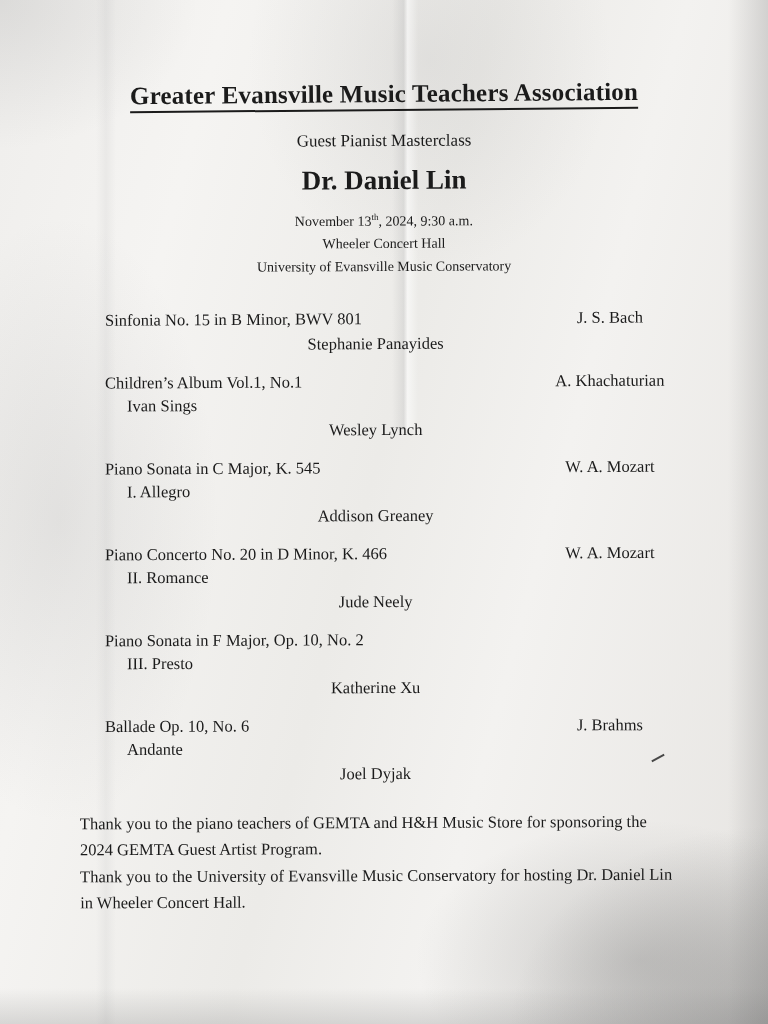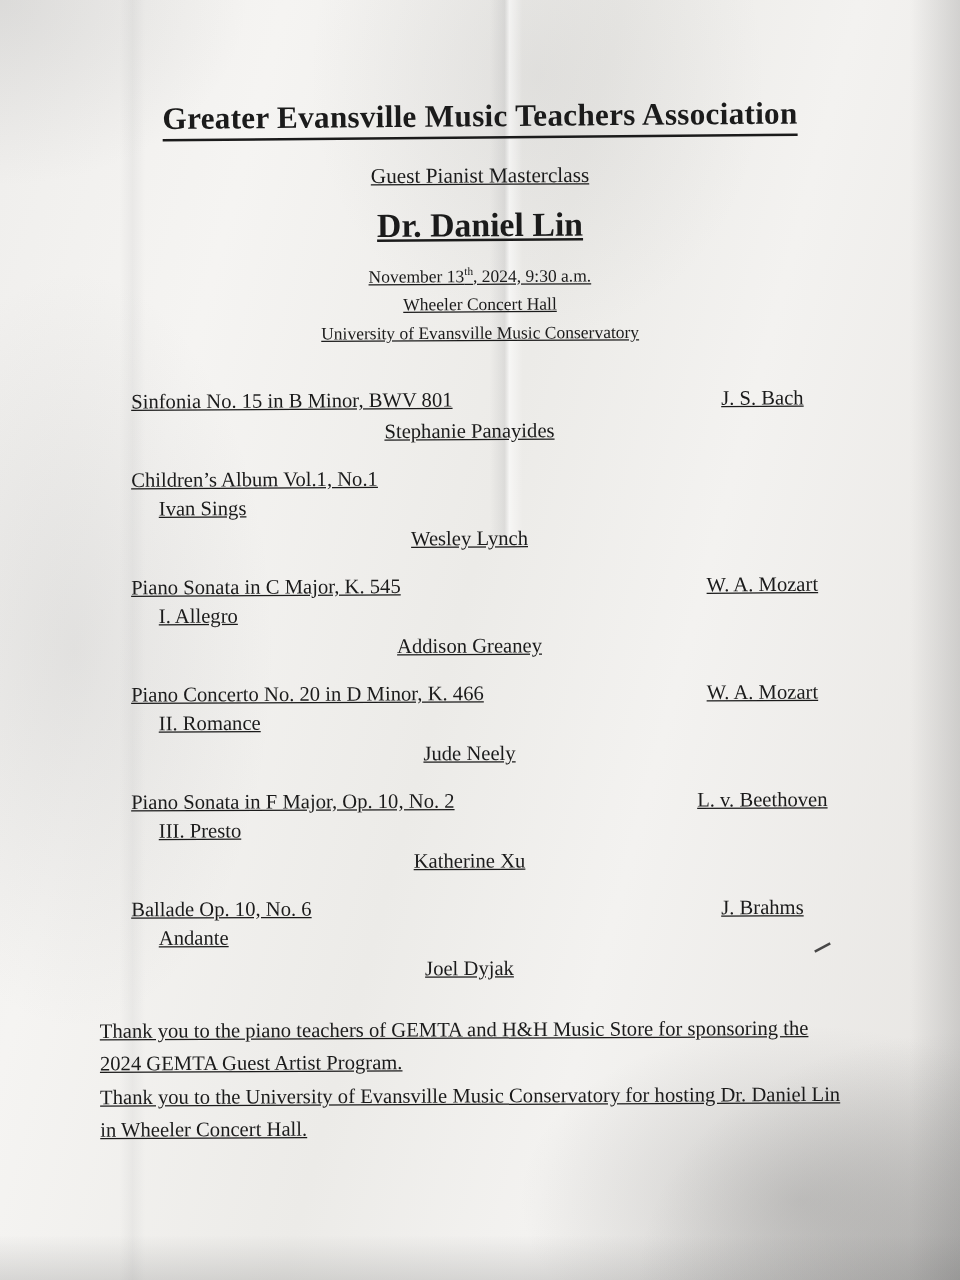--- a/index.html
+++ b/index.html
@@ -18,21 +18,20 @@
   .page {
     position: relative;
     width: 768px;
     height: 1024px;
     background:
       radial-gradient(ellipse 320px 200px at 640px 960px, rgba(120,120,120,0.28), rgba(120,120,120,0) 70%),
       radial-gradient(ellipse 220px 420px at 60px 520px, rgba(150,150,150,0.20), rgba(150,150,150,0) 72%),
       radial-gradient(ellipse 260px 300px at 430px 60px, rgba(160,160,160,0.18), rgba(160,160,160,0) 70%),
       linear-gradient(105deg, #efeeec 0%, #f5f4f2 22%, #ecebe8 48%, #f3f2f0 66%, #e6e4e1 100%);
     overflow: hidden;
-    text-decoration: underline;
   }
   
   .crease {
     position: absolute;
     pointer-events: none;
   }
   .crease.v1 {
     left: 392px; top: 0; width: 26px; height: 430px;
     background: linear-gradient(90deg, rgba(255,255,255,0) 0%, rgba(190,190,190,0.35) 45%, rgba(255,255,255,0.55) 60%, rgba(255,255,255,0) 100%);
   }
@@ -194,20 +193,21 @@
         <div class="piece-row">
           <div class="piece-title">Sinfonia No. 15 in B Minor, BWV 801</div>
           <div class="piece-composer">J. S. Bach</div>
         </div>
         <div class="performer">Stephanie Panayides</div>
       </div>
 
       <div class="piece p1">
         <div class="piece-row">
           <div class="piece-title">Children’s Album Vol.1, No.1</div>
+          <div class="piece-composer">A. Khachaturian</div>
         </div>
         <div class="movement">Ivan Sings</div>
         <div class="performer">Wesley Lynch</div>
       </div>
 
       <div class="piece p2">
         <div class="piece-row">
           <div class="piece-title">Piano Sonata in C Major, K. 545</div>
           <div class="piece-composer">W. A. Mozart</div>
         </div>
@@ -220,21 +220,20 @@
           <div class="piece-title">Piano Concerto No. 20 in D Minor, K. 466</div>
           <div class="piece-composer">W. A. Mozart</div>
         </div>
         <div class="movement">II. Romance</div>
         <div class="performer">Jude Neely</div>
       </div>
 
       <div class="piece p4">
         <div class="piece-row">
           <div class="piece-title">Piano Sonata in F Major, Op. 10, No. 2</div>
-          <div class="piece-composer">L. v. Beethoven</div>
         </div>
         <div class="movement">III. Presto</div>
         <div class="performer">Katherine Xu</div>
       </div>
 
       <div class="piece p5">
         <div class="piece-row">
           <div class="piece-title">Ballade Op. 10, No. 6</div>
           <div class="piece-composer">J. Brahms</div>
         </div>

